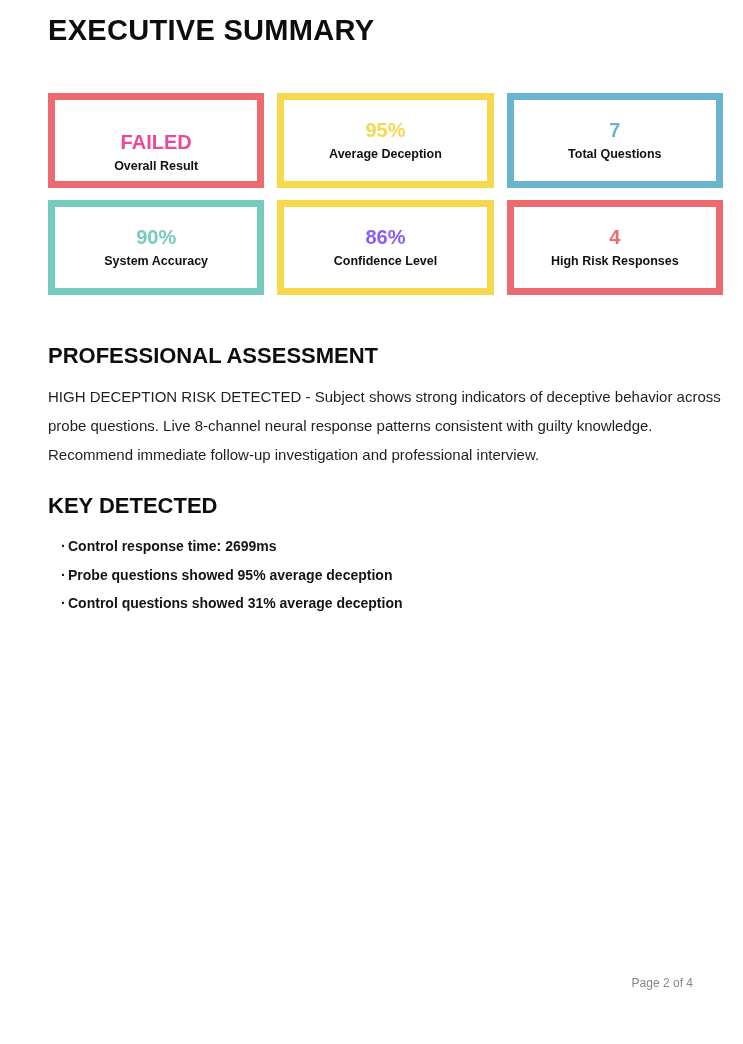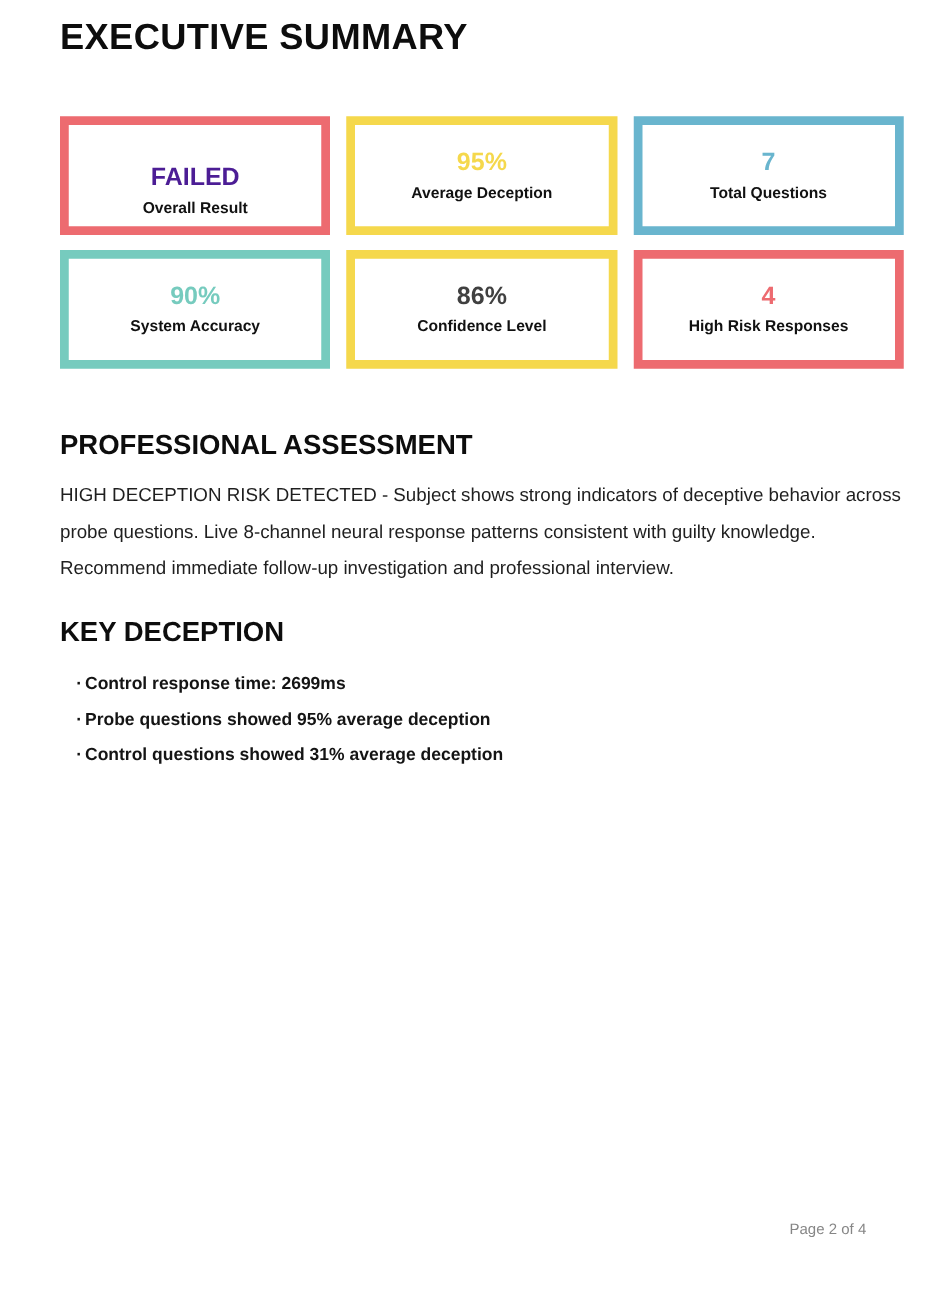--- a/index.html
+++ b/index.html
@@ -97,49 +97,49 @@
 </style>
 </head>
 <body>
 
 <div class="content">
 
   <h1 class="page-title">EXECUTIVE SUMMARY</h1>
 
   <div class="cards">
     <div class="stat-card" style="border-color: rgb(237, 107, 112);">
-      <div class="stat-value" style="color: #4c1d95; margin-top: 24px;">FAILED</div>
+      <div class="stat-value" style="color: #ec4899; margin-top: 24px;">FAILED</div>
       <div class="stat-label">Overall Result</div>
     </div>
     <div class="stat-card" style="border-color: rgb(245, 216, 76);">
       <div class="stat-value" style="color: rgb(245, 216, 76);">95%</div>
       <div class="stat-label">Average Deception</div>
     </div>
     <div class="stat-card" style="border-color: rgb(105, 181, 206);">
       <div class="stat-value" style="color: rgb(105, 181, 206);">7</div>
       <div class="stat-label">Total Questions</div>
     </div>
     <div class="stat-card" style="border-color: rgb(118, 203, 190);">
       <div class="stat-value" style="color: rgb(118, 203, 190);">90%</div>
       <div class="stat-label">System Accuracy</div>
     </div>
     <div class="stat-card" style="border-color: rgb(245, 216, 76);">
-      <div class="stat-value" style="color: #404040;">86%</div>
+      <div class="stat-value" style="color: #8b5cf6;">86%</div>
       <div class="stat-label">Confidence Level</div>
     </div>
     <div class="stat-card" style="border-color: rgb(237, 107, 112);">
       <div class="stat-value" style="color: rgb(237, 107, 112);">4</div>
       <div class="stat-label">High Risk Responses</div>
     </div>
   </div>
 
   <h2 class="section-heading">PROFESSIONAL ASSESSMENT</h2>
   <p class="body-text">HIGH DECEPTION RISK DETECTED - Subject shows strong indicators of deceptive behavior across probe questions. Live 8-channel neural response patterns consistent with guilty knowledge. Recommend immediate follow-up investigation and professional interview.</p>
 
-  <h2 class="section-heading findings">KEY DECEPTION</h2>
+  <h2 class="section-heading findings">KEY DETECTED</h2>
   <ul class="findings-list">
     <li class="finding-item">Control response time: 2699ms</li>
     <li class="finding-item">Probe questions showed 95% average deception</li>
     <li class="finding-item">Control questions showed 31% average deception</li>
   </ul>
 
 </div>
 
 <div class="page-footer">Page 2 of 4</div>
 

